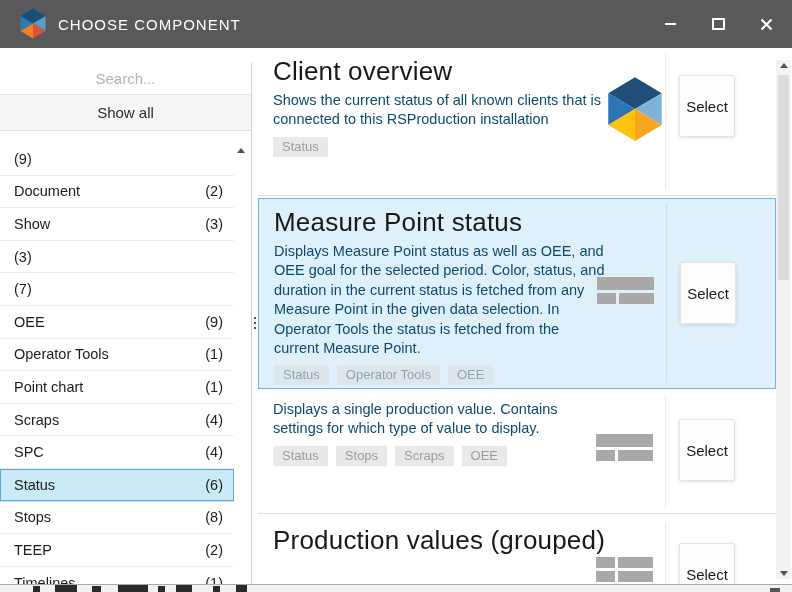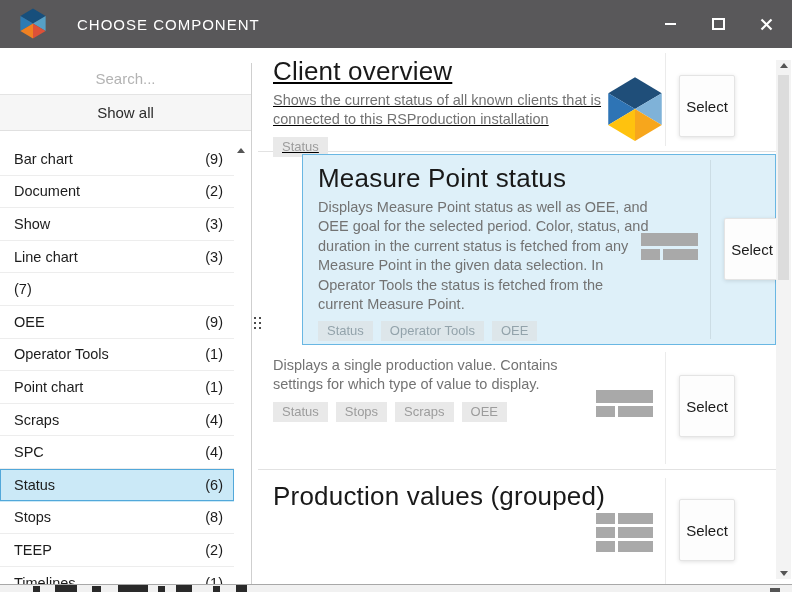--- a/index.html
+++ b/index.html
@@ -4,21 +4,21 @@
 <style>
   html,body{margin:0;padding:0;}
   body{
     width:792px;height:592px;position:relative;overflow:hidden;
     font-family:"Liberation Sans","DejaVu Sans",sans-serif;
     background:#ffffff;-webkit-font-smoothing:antialiased;
   }
   
   .titlebar{position:absolute;left:0;top:0;width:792px;height:48px;background:#59585a;display:flex;align-items:center;}
   .logo{margin-left:18px;width:30px;height:33px;flex:0 0 auto;}
-  .titlebar-title{margin-left:29px;color:#fff;font-size:15px;letter-spacing:1px;}
+  .titlebar-title{margin-left:10px;color:#fff;font-size:15px;letter-spacing:1px;}
   .win-controls{margin-left:auto;margin-right:2px;display:flex;}
   .win-btn{width:48px;height:48px;display:flex;align-items:center;justify-content:center;cursor:pointer;background:none;border:none;padding:0;}
   .min-glyph{width:11px;height:2px;background:#fff;}
   .max-glyph{width:9px;height:8px;border:2px solid #fff;}
   
   .app{position:absolute;left:0;top:48px;width:792px;height:536px;background:#fff;overflow:hidden;border-bottom:1px solid #a8a8a8;}
   
   .sidebar{position:absolute;left:0;top:15px;width:252px;height:536px;border-right:1px solid #cfcfcf;box-sizing:border-box;background:#fff;}
   .search-row{height:31px;border-bottom:1px solid #e4e4e4;display:flex;}
   .search-input{flex:1;border:none;outline:none;text-align:center;font-size:15px;color:#333;font-family:inherit;background:transparent;}
@@ -33,23 +33,23 @@
   .arrow-down{width:0;height:0;border-left:4px solid transparent;border-right:4px solid transparent;border-top:5px solid #555;}
   
   .splitter{position:absolute;left:253px;top:262px;width:8px;height:26px;display:flex;align-items:center;justify-content:center;}
   .grip{display:grid;grid-template-columns:2px 2px;grid-gap:3px;}
   .grip i{width:2px;height:2px;background:#4b4b4b;display:block;}
   
   .main{position:absolute;left:253px;top:0;right:0;bottom:0;overflow:hidden;}
   .cards{position:absolute;left:5px;top:0;width:518px;}
   .card{position:relative;box-sizing:border-box;padding:6px 0 0 15px;background:#fff;}
   .card.sep{border-bottom:1px solid #e2e2e2;}
-  .card.selected{background:#def0f9;border:1px solid #69b7e3;margin-left:44px;}
+  .card.selected{background:#def0f9;border:1px solid #69b7e3;}
   .card-title{margin:0;font-size:26px;font-weight:300;color:#191919;line-height:34px;letter-spacing:.2px;}
-  .card-desc{margin-top:3px;width:332px;font-size:14.5px;line-height:19.4px;color:#737373;}
+  .card-desc{margin-top:3px;width:332px;font-size:14.5px;line-height:19.4px;color:#0c4a6e;}
   .card-tags{margin-top:7px;display:flex;gap:8px;}
   .tag{background:#e9e9e9;color:#9c9c9c;font-size:13px;padding:2px 9px;line-height:16px;white-space:nowrap;}
   .card.selected .tag{background:#dde6ea;color:#93a3ab;}
   .icon-wrap{position:absolute;width:64px;display:flex;justify-content:center;}
   .v-divider{position:absolute;left:407px;top:5px;bottom:5px;width:1px;background:rgba(0,0,0,0.08);}
   .select-btn{position:absolute;left:421px;width:56px;height:62px;background:#fdfdfd;border:1px solid #e4e4e4;border-radius:2px;box-shadow:0 1px 4px rgba(0,0,0,0.12);font-size:15px;color:#1a1a1a;font-family:inherit;cursor:pointer;}
   
   .bars{display:flex;flex-direction:column;gap:3px;width:57px;}
   .bars .row{display:flex;gap:3px;}
   .bar{background:#a9a9a9;}
@@ -94,33 +94,31 @@
 
 <div class="app">
 
   <div class="sidebar">
     <div class="search-row">
       <input class="search-input" type="text" placeholder="Search..." style="">
     </div>
     <div class="showall-row">Show all</div>
     <div class="cat-list" id="cat-list">
         <div class="cat-row">
-          <span class="cat-label">Bar chart</span>
           <span class="cat-count">(9)</span>
         </div>
         <div class="cat-row">
           <span class="cat-label">Document</span>
           <span class="cat-count">(2)</span>
         </div>
         <div class="cat-row">
           <span class="cat-label">Show</span>
           <span class="cat-count">(3)</span>
         </div>
         <div class="cat-row">
-          <span class="cat-label">Line chart</span>
           <span class="cat-count">(3)</span>
         </div>
         <div class="cat-row">
           <span class="cat-count">(7)</span>
         </div>
         <div class="cat-row">
           <span class="cat-label">OEE</span>
           <span class="cat-count">(9)</span>
         </div>
         <div class="cat-row">
@@ -168,21 +166,21 @@
         <i></i>
         <i></i>
         <i></i>
         <i></i>
         <i></i>
       </span>
   </div>
 
   <div class="main">
     <div class="cards" id="cards">
-        <div class="card sep" style="height: 104px; text-decoration: underline;">
+        <div class="card sep" style="height: 148px;">
           <h2 class="card-title">Client overview</h2>
           <div class="card-desc">Shows the current status of all known clients that is connected to this RSProduction installation</div>
           <div class="card-tags">
             <span class="tag">Status</span>
           </div>
           <div class="icon-wrap" style="top: 28px; left: 345px;">
             <svg viewBox="0 0 100 110" width="64" height="70">
               <polygon points="50,2 92,27 50,52 8,27" fill="#1f4e79"></polygon>
               <polygon points="92,27 92,77 50,52" fill="#7fb2d8"></polygon>
               <polygon points="8,27 50,52 8,77" fill="#2e74b5"></polygon>

